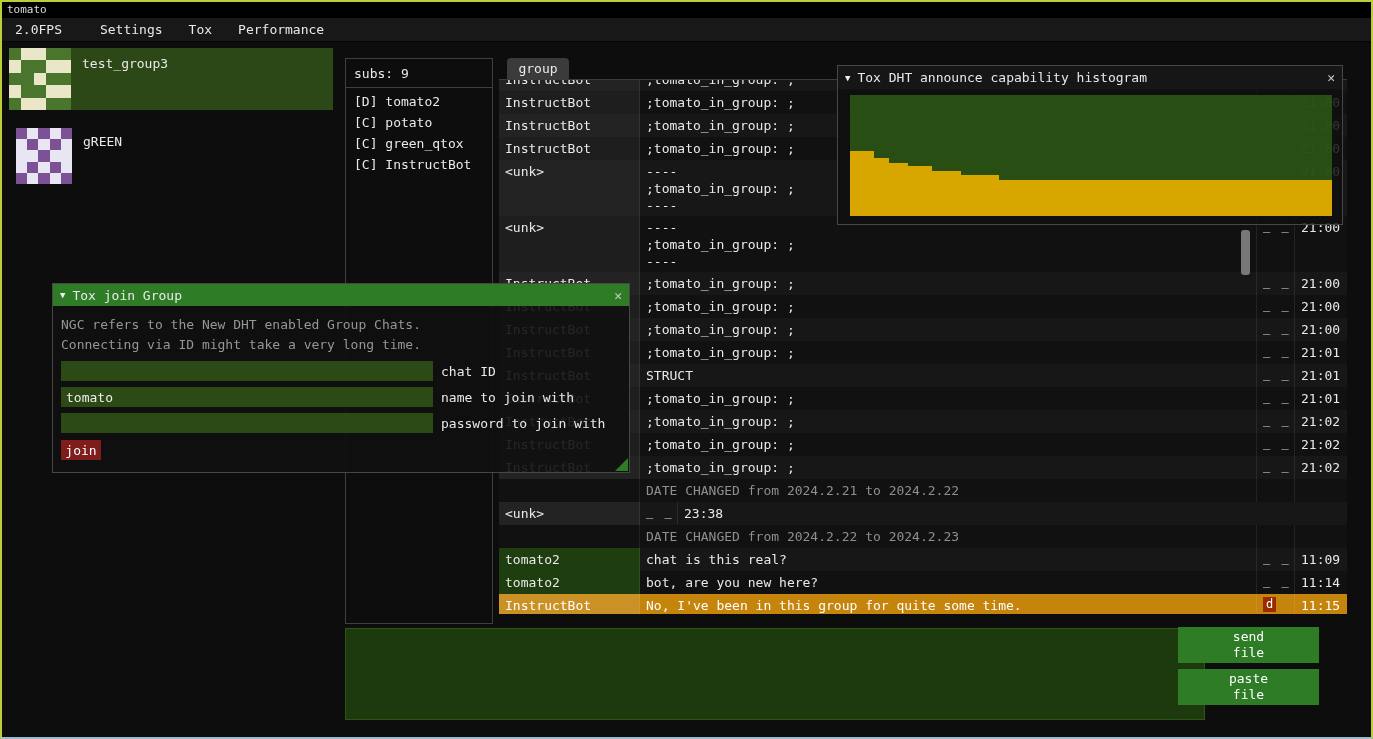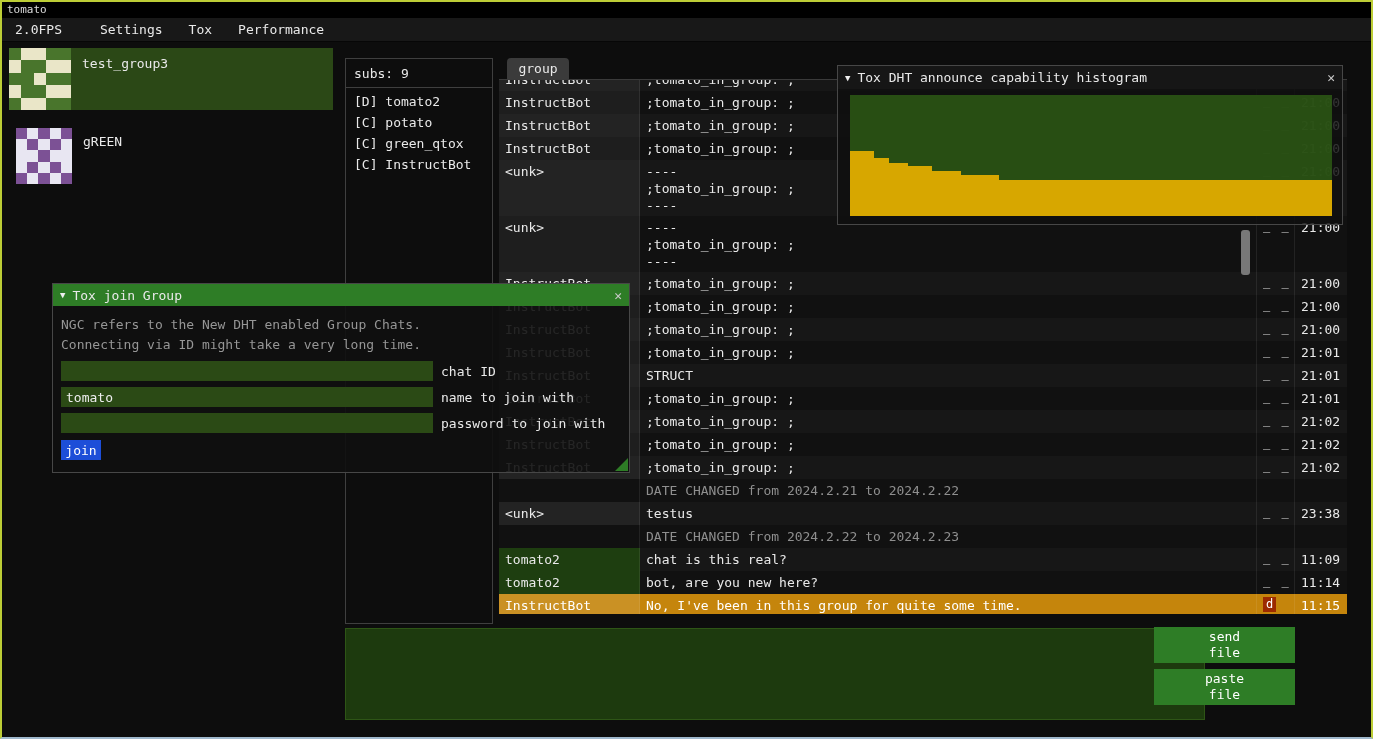--- a/index.html
+++ b/index.html
@@ -51,42 +51,42 @@
        color:#dedede;font-size:12px;letter-spacing:2px;white-space:nowrap}
   .cell-time{flex:0 0 52px;padding:3px 0 0 6px;line-height:17px}
   .badge{display:inline-block;background:#9c2a00;color:#fff;padding:0 3px;font-size:12px;
        line-height:15px;letter-spacing:0}
   .scroll-thumb{position:absolute;left:1239px;top:228px;width:9px;height:45px;background:#787878;border-radius:3px}
 
   
   .chat-input{position:absolute;left:343px;top:626px;width:860px;height:92px;background:#1d3a0e;
        border:1px solid #2e5516;color:#fff;font:13px "DejaVu Sans Mono",monospace;padding:6px;
        resize:none;outline:none}
-  .file-btn{position:absolute;left:1152px;width:141px;height:36px;background:#2e7d26;color:#fff;
+  .file-btn{position:absolute;left:1176px;width:141px;height:36px;background:#2e7d26;color:#fff;
        border:none;font:13px "DejaVu Sans Mono",monospace;white-space:pre-line;line-height:16px;
        text-align:center;cursor:pointer}
   .file-btn.send{top:625px}
   .file-btn.paste{top:667px}
 
   
   .window{position:absolute;border:1px solid #474747;display:flex;flex-direction:column}
   .win-title{height:22px;display:flex;align-items:center;gap:7px;padding:0 7px;flex:0 0 auto}
   .collapse-arrow{font-size:9px;color:#efefef}
   .close-x{margin-left:auto;color:#c9c9c9;cursor:pointer}
   .win-body{flex:1;position:relative}
 
   .join-win{left:50px;top:281px;width:578px;height:190px;z-index:20}
   .join-win .win-title{background:#2e7d26}
   .join-win .win-body{background:rgba(15,15,15,.9);padding:9px 8px}
   .desc{color:#969696;line-height:20px;white-space:nowrap}
   .field-row{display:flex;align-items:center;gap:8px;margin-top:6px}
   .field-row input{width:372px;height:20px;background:#2b4a15;border:none;color:#eee;
        font:13px "DejaVu Sans Mono",monospace;padding:0 5px;outline:none}
   .field-label{white-space:nowrap}
-  .join-btn{margin-top:7px;width:40px;height:20px;background:#1d4ed8;border:none;color:#fff;
+  .join-btn{margin-top:7px;width:40px;height:20px;background:#7f1d1d;border:none;color:#fff;
        font:13px "DejaVu Sans Mono",monospace;cursor:pointer}
   .grip{position:absolute;right:1px;bottom:1px;width:0;height:0;
        border-left:13px solid transparent;border-bottom:13px solid #2e7d26}
 
   .hist-win{left:835px;top:63px;width:506px;height:160px;z-index:15}
   .hist-win .win-title{background:#161616;height:23px}
   .hist-win .win-body{background:rgba(15,15,15,.84);padding:6px 10px 8px 12px}
   .plot{width:100%;height:100%;background:rgba(44,88,20,.86);display:flex;
        align-items:flex-end;overflow:hidden}
   .bar{background:#d7a700;flex:0 0 auto}
@@ -307,23 +307,20 @@
           <div class="cell-time">21:02</div>
         </div>
         <div class="row s1 date">
           <div class="cell-name"></div>
           <div class="cell-msg">DATE CHANGED from 2024.2.21 to 2024.2.22</div>
           <div class="cell-status"></div>
           <div class="cell-time"></div>
         </div>
         <div class="row s0">
           <div class="cell-name">&lt;unk&gt;</div>
-          <div class="cell-msg">
-            <div class="msg-line">testus</div>
-          </div>
           <div class="cell-status">_ _</div>
           <div class="cell-time">23:38</div>
         </div>
         <div class="row s1 date">
           <div class="cell-name"></div>
           <div class="cell-msg">DATE CHANGED from 2024.2.22 to 2024.2.23</div>
           <div class="cell-status"></div>
           <div class="cell-time"></div>
         </div>
         <div class="row s0">

